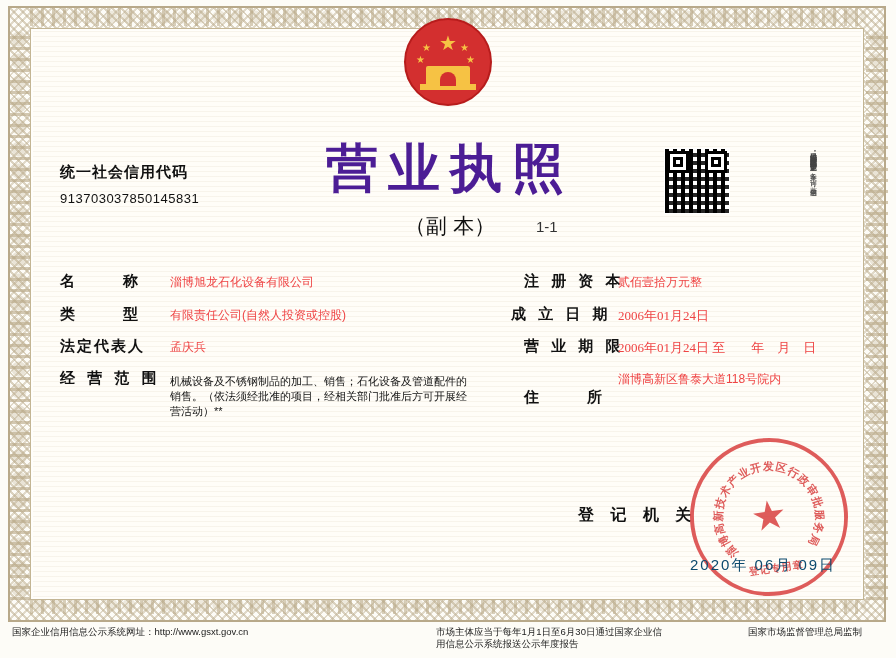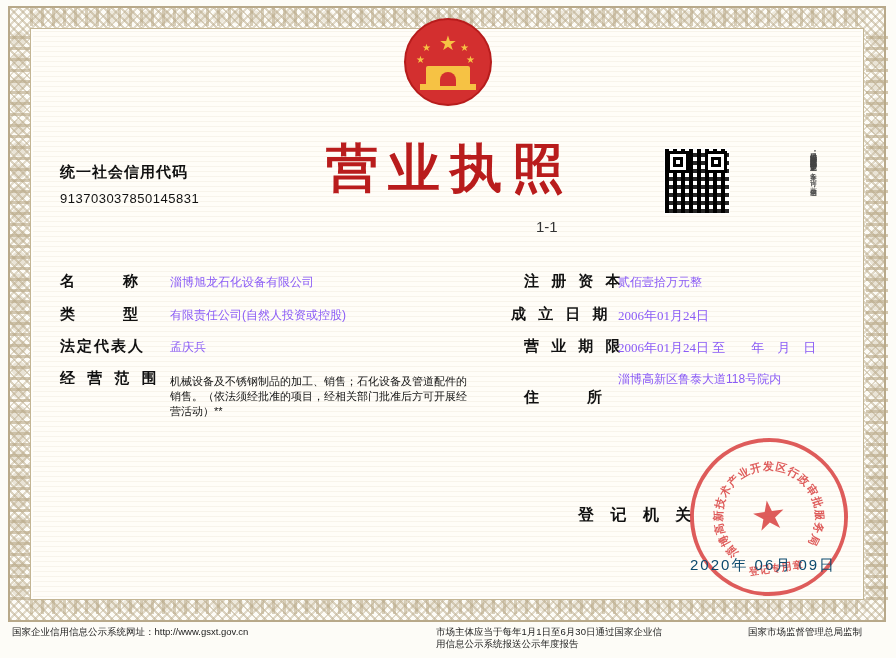--- a/index.html
+++ b/index.html
@@ -132,21 +132,21 @@
   
   .title {
     position: absolute;
     left: 300px; top: 134px;
     width: 300px;
     text-align: center;
     font-family: "DejaVu Serif", "Liberation Serif", serif;
     font-weight: bold;
     font-size: 52px;
     letter-spacing: 10px;
-    color: #b91c1c;
+    color: #4c1d95;
   }
   .subtitle {
     position: absolute;
     left: 380px; top: 212px;
     width: 140px;
     text-align: center;
     font-family: "DejaVu Serif", "Liberation Serif", serif;
     font-size: 21px;
     color: #111;
   }
@@ -211,21 +211,21 @@
   .field-label {
     position: absolute;
     font-size: 15px;
     font-weight: bold;
     color: #111;
     letter-spacing: 6px;
   }
   .field-value {
     position: absolute;
     font-size: 12px;
-    color: #8b5cf6;
+    color: #ef4444;
   }
   .field-value.serif-num {
     font-family: "Liberation Serif", serif;
     font-size: 13px;
   }
 
   .scope-value {
     position: absolute;
     left: 170px; top: 374px;
     width: 300px;
@@ -324,20 +324,21 @@
     <div class="ears"></div>
     <div class="star big">★</div>
     <div class="star s1">★</div>
     <div class="star s2">★</div>
     <div class="star s3">★</div>
     <div class="star s4">★</div>
     <div class="gate"></div>
   </div>
 
   <div class="title">营业执照</div>
+  <div class="subtitle">（副 本）</div>
   <div class="copy-no">1-1</div>
 
   <div class="credit-label">统一社会信用代码</div>
   <div class="credit-value">913703037850145831</div>
 
   <div class="qr"></div>
   <div class="qr-note">扫描二维码登录
 “国家企业信用
 信息公示系统”
 了解更多登记、

